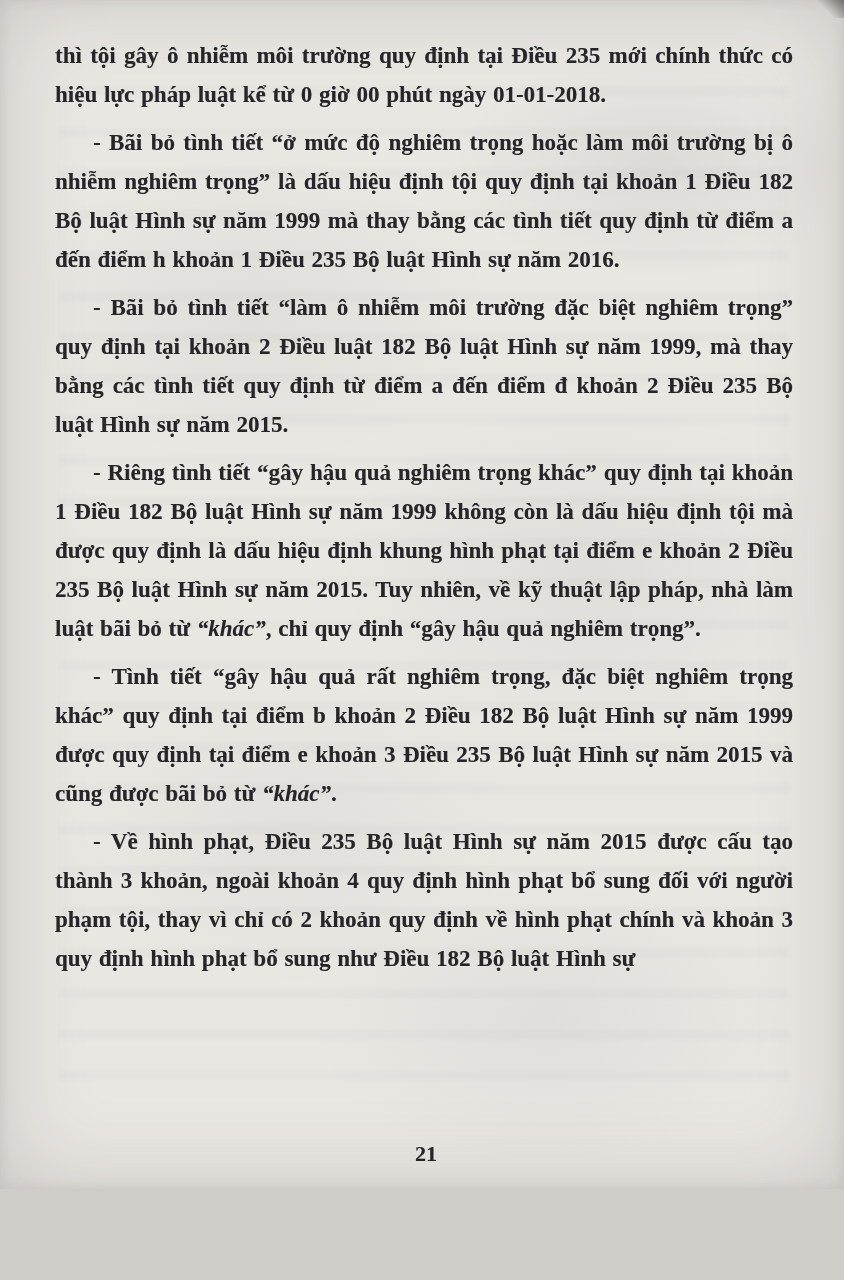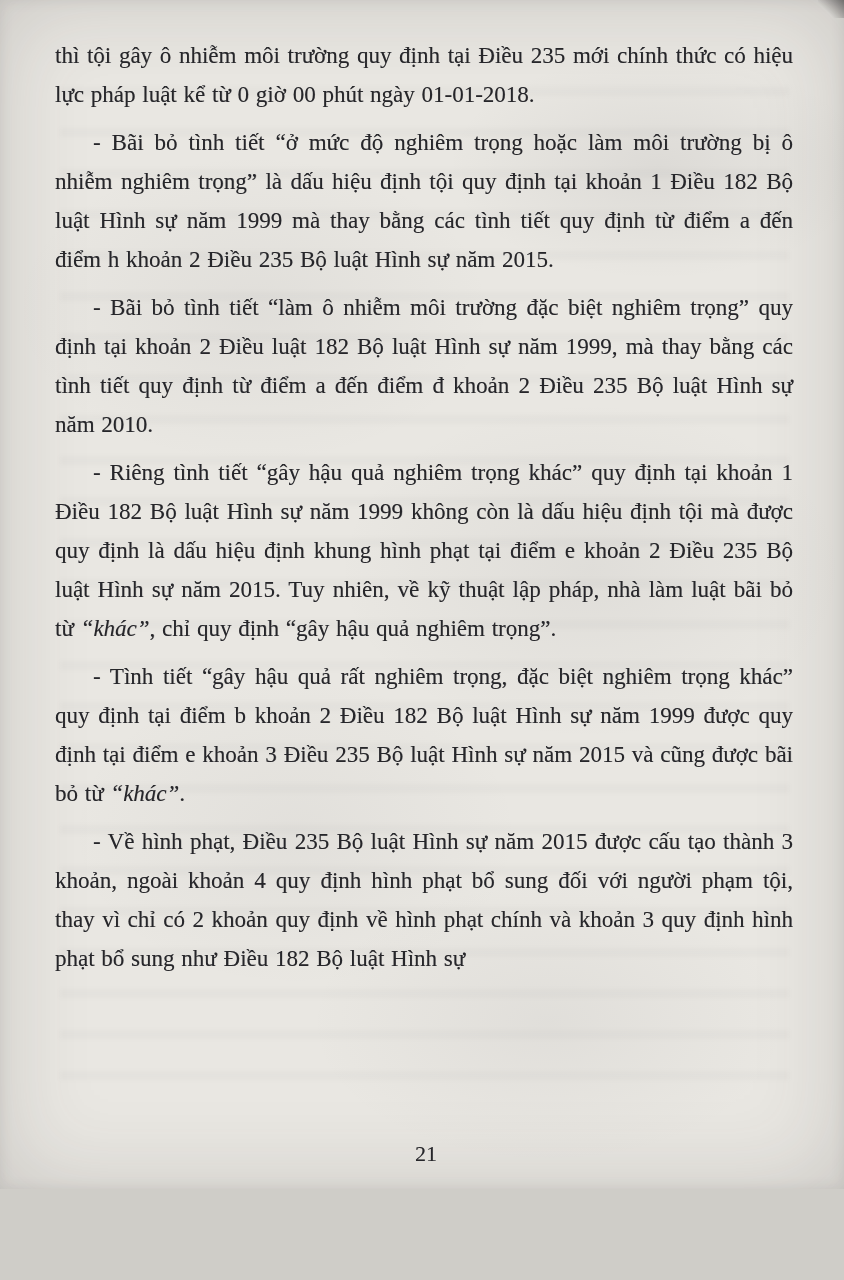--- a/index.html
+++ b/index.html
@@ -14,20 +14,21 @@
     background: #cfcdc8;
     font-family: "Liberation Serif", "DejaVu Serif", serif;
   }
   .page {
     position: relative;
     width: 844px;
     height: 1189px;
     background: var(--paper);
     overflow: hidden;
     box-shadow: inset 0 0 90px rgba(60,58,55,0.18), inset 0 0 14px rgba(60,58,55,0.10);
+    font-weight: bold;
   }
   
   .scan-overlay {
     position: absolute;
     inset: 0;
     pointer-events: none;
     background:
       radial-gradient(ellipse 300px 160px at 78% 14%, rgba(110,108,112,0.10), transparent 70%),
       radial-gradient(ellipse 340px 220px at 30% 26%, rgba(110,108,112,0.07), transparent 70%),
       radial-gradient(ellipse 360px 240px at 70% 48%, rgba(110,108,112,0.08), transparent 70%),
@@ -98,21 +99,21 @@
 </head>
 <body>
 
 <div class="page">
   <div class="ghost-lines"></div>
   <div class="scan-overlay"></div>
   <div class="corner-mark"></div>
 
   <div class="text-block" id="paragraph-container">
       <p class="no-indent"><span>thì tội gây ô nhiễm môi trường quy định tại Điều 235 mới chính thức có hiệu lực pháp luật kể từ 0 giờ 00 phút ngày 01-01-2018.</span></p>
-      <p><span>- Bãi bỏ tình tiết “ở mức độ nghiêm trọng hoặc làm môi trường bị ô nhiễm nghiêm trọng” là dấu hiệu định tội quy định tại khoản 1 Điều 182 Bộ luật Hình sự năm 1999 mà thay bằng các tình tiết quy định từ điểm a đến điểm h khoản 2 Điều 235 Bộ luật Hình sự năm 2015.</span></p>
-      <p><span>- Bãi bỏ tình tiết “làm ô nhiễm môi trường đặc biệt nghiêm trọng” quy định tại khoản 2 Điều luật 182 Bộ luật Hình sự năm 1999, mà thay bằng các tình tiết quy định từ điểm a đến điểm đ khoản 2 Điều 235 Bộ luật Hình sự năm 2010.</span></p>
+      <p><span>- Bãi bỏ tình tiết “ở mức độ nghiêm trọng hoặc làm môi trường bị ô nhiễm nghiêm trọng” là dấu hiệu định tội quy định tại khoản 1 Điều 182 Bộ luật Hình sự năm 1999 mà thay bằng các tình tiết quy định từ điểm a đến điểm h khoản 1 Điều 235 Bộ luật Hình sự năm 2016.</span></p>
+      <p><span>- Bãi bỏ tình tiết “làm ô nhiễm môi trường đặc biệt nghiêm trọng” quy định tại khoản 2 Điều luật 182 Bộ luật Hình sự năm 1999, mà thay bằng các tình tiết quy định từ điểm a đến điểm đ khoản 2 Điều 235 Bộ luật Hình sự năm 2015.</span></p>
       <p><span>- Riêng tình tiết “gây hậu quả nghiêm trọng khác” quy định tại khoản 1 Điều 182 Bộ luật Hình sự năm 1999 không còn là dấu hiệu định tội mà được quy định là dấu hiệu định khung hình phạt tại điểm e khoản 2 Điều 235 Bộ luật Hình sự năm 2015. Tuy nhiên, về kỹ thuật lập pháp, nhà làm luật bãi bỏ từ </span><span class="italic">“khác”</span><span>, chỉ quy định “gây hậu quả nghiêm trọng”.</span></p>
       <p><span>- Tình tiết “gây hậu quả rất nghiêm trọng, đặc biệt nghiêm trọng khác” quy định tại điểm b khoản 2 Điều 182 Bộ luật Hình sự năm 1999 được quy định tại điểm e khoản 3 Điều 235 Bộ luật Hình sự năm 2015 và cũng được bãi bỏ từ </span><span class="italic">“khác”</span><span>.</span></p>
       <p><span>- Về hình phạt, Điều 235 Bộ luật Hình sự năm 2015 được cấu tạo thành 3 khoản, ngoài khoản 4 quy định hình phạt bổ sung đối với người phạm tội, thay vì chỉ có 2 khoản quy định về hình phạt chính và khoản 3 quy định hình phạt bổ sung như Điều 182 Bộ luật Hình sự</span></p>
     </div>
 
   <div class="page-number">21</div>
 </div>
 
 </body></html>

